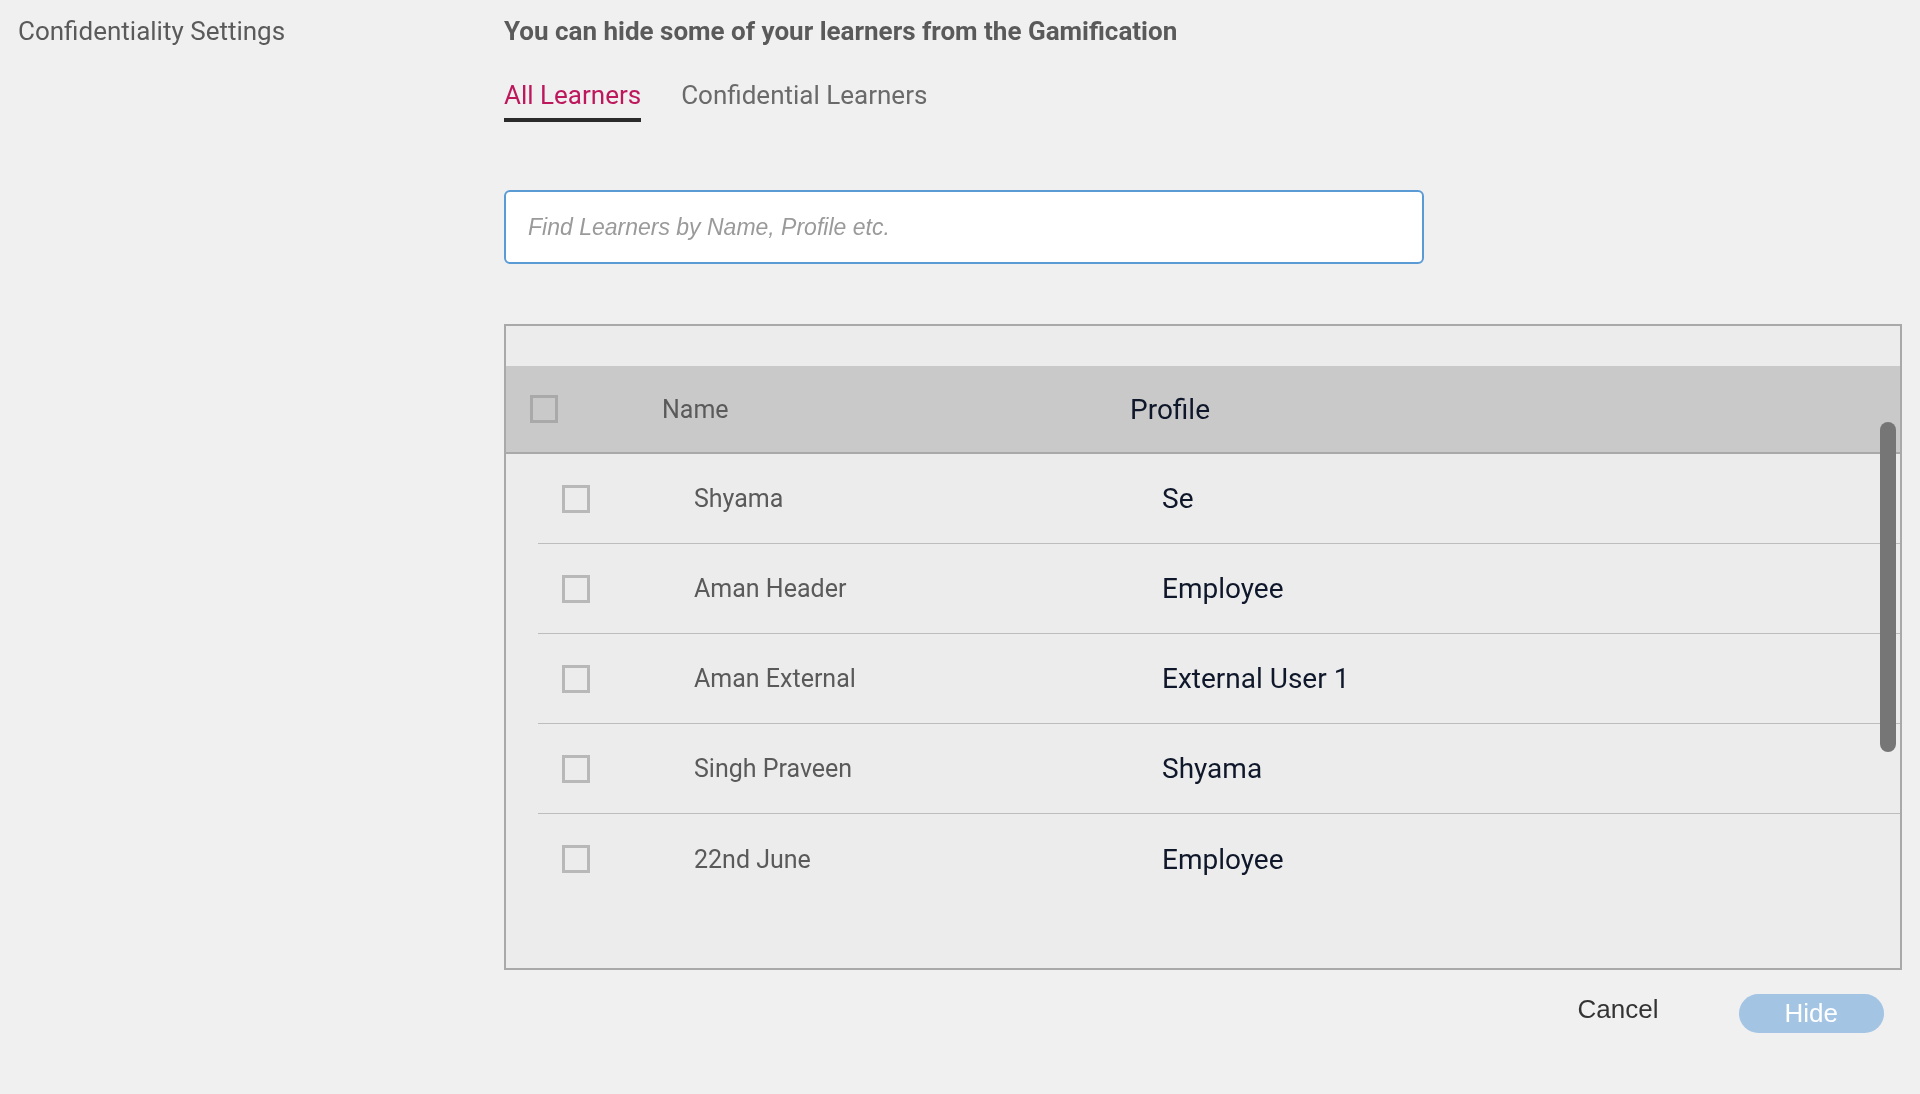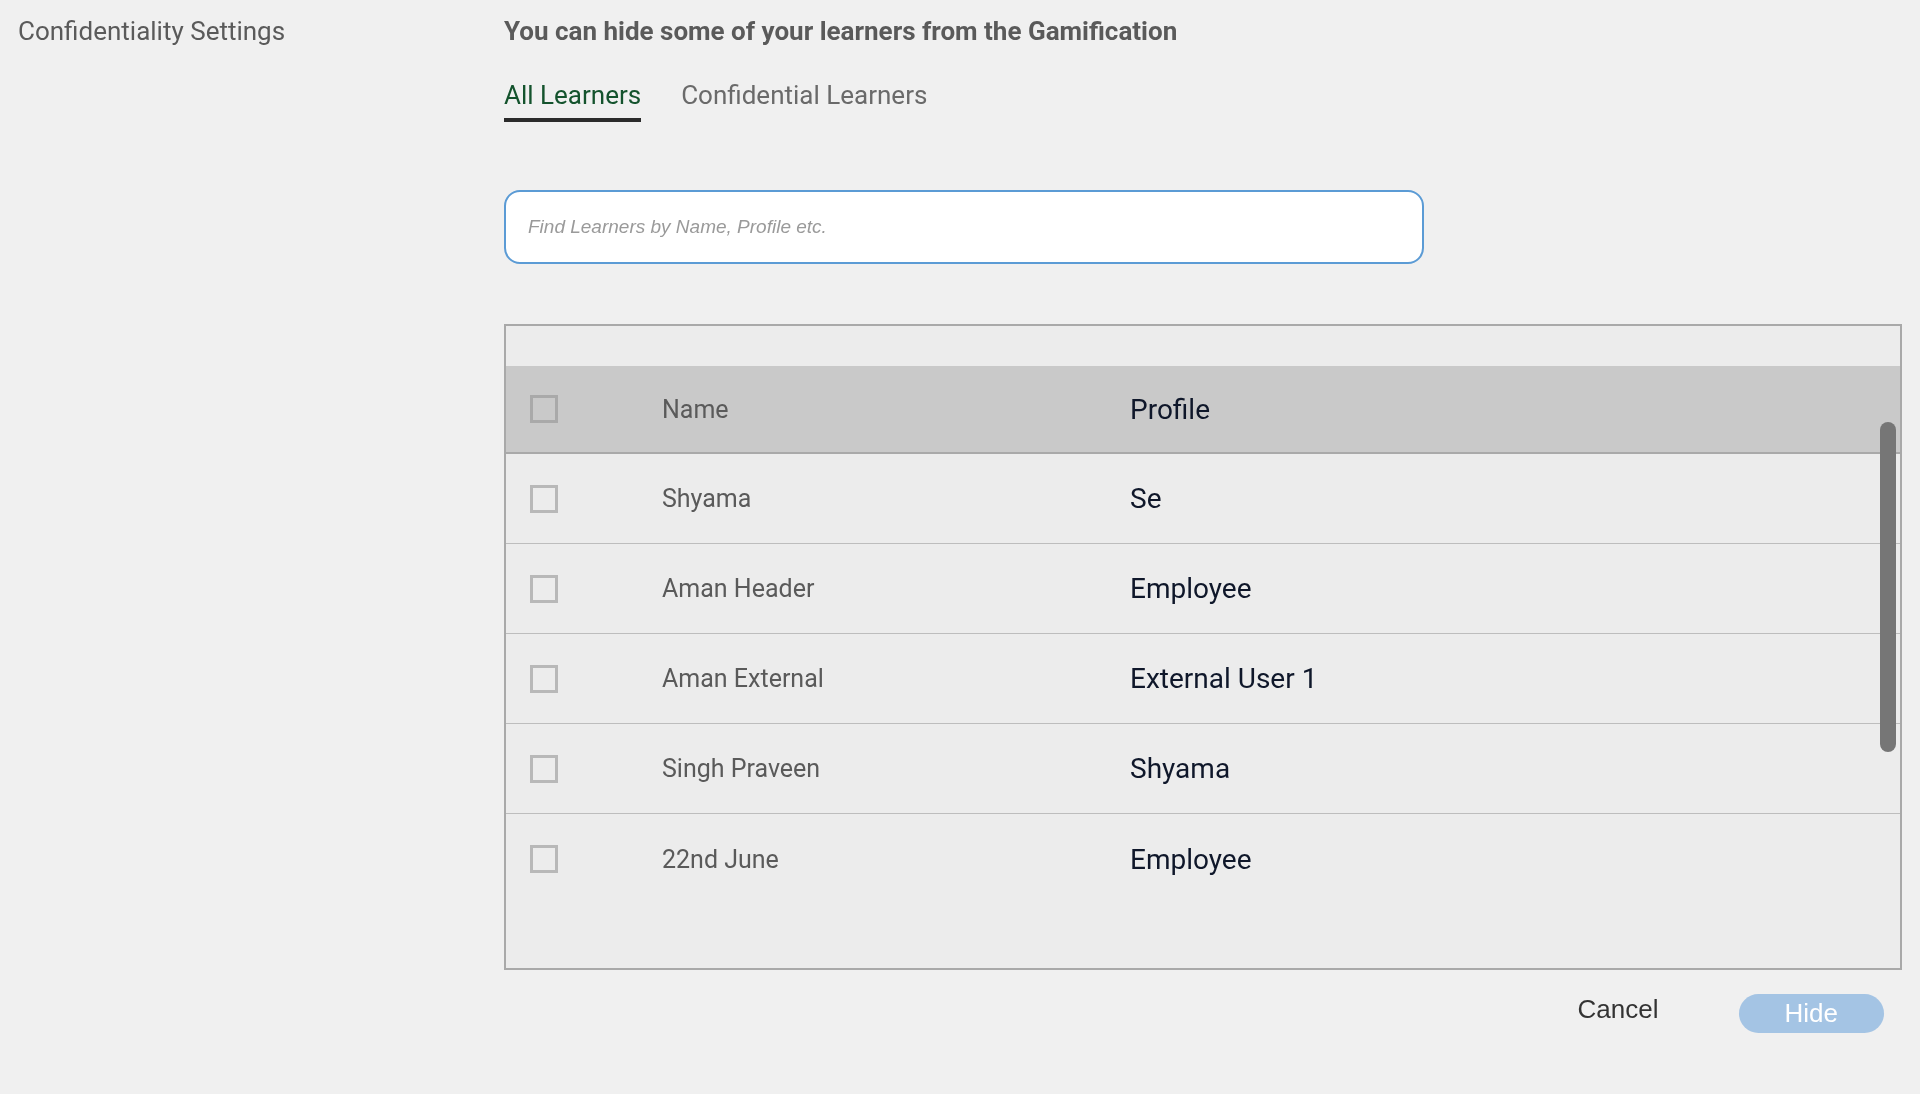--- a/index.html
+++ b/index.html
@@ -44,32 +44,32 @@
       margin-bottom: 68px;
     }
     .tab {
       font-size: 26px;
       color: #6a6a6a;
       padding-bottom: 8px;
       cursor: pointer;
       border-bottom: 4px solid transparent;
     }
     .tab.active {
-      color: #14532d;
+      color: #be185d;
       border-bottom: 4px solid #2b2b2b;
       font-weight: 400;
     }
     .search-box {
       width: 920px;
       height: 74px;
       border: 2px solid #5b9bd5;
-      border-radius: 16px;
+      border-radius: 6px;
       background: #ffffff;
       padding: 0 22px;
-      font-size: 19px;
+      font-size: 23px;
       font-style: italic;
       color: #333;
       outline: none;
       margin-bottom: 60px;
     }
     .search-box::placeholder {
       color: #9a9a9a;
       font-style: italic;
     }
     .table-container {
@@ -108,20 +108,21 @@
     .checkbox {
       width: 28px;
       height: 28px;
       border: 3px solid #a9a9a9;
       background: transparent;
       cursor: pointer;
     }
     .table-body {
       height: 472px;
       overflow: hidden;
+      padding-left: 32px;
     }
     .table-row {
       display: flex;
       align-items: center;
       height: 90px;
       border-bottom: 1px solid #bdbdbd;
     }
     .table-row:last-child {
       border-bottom: none;
     }

